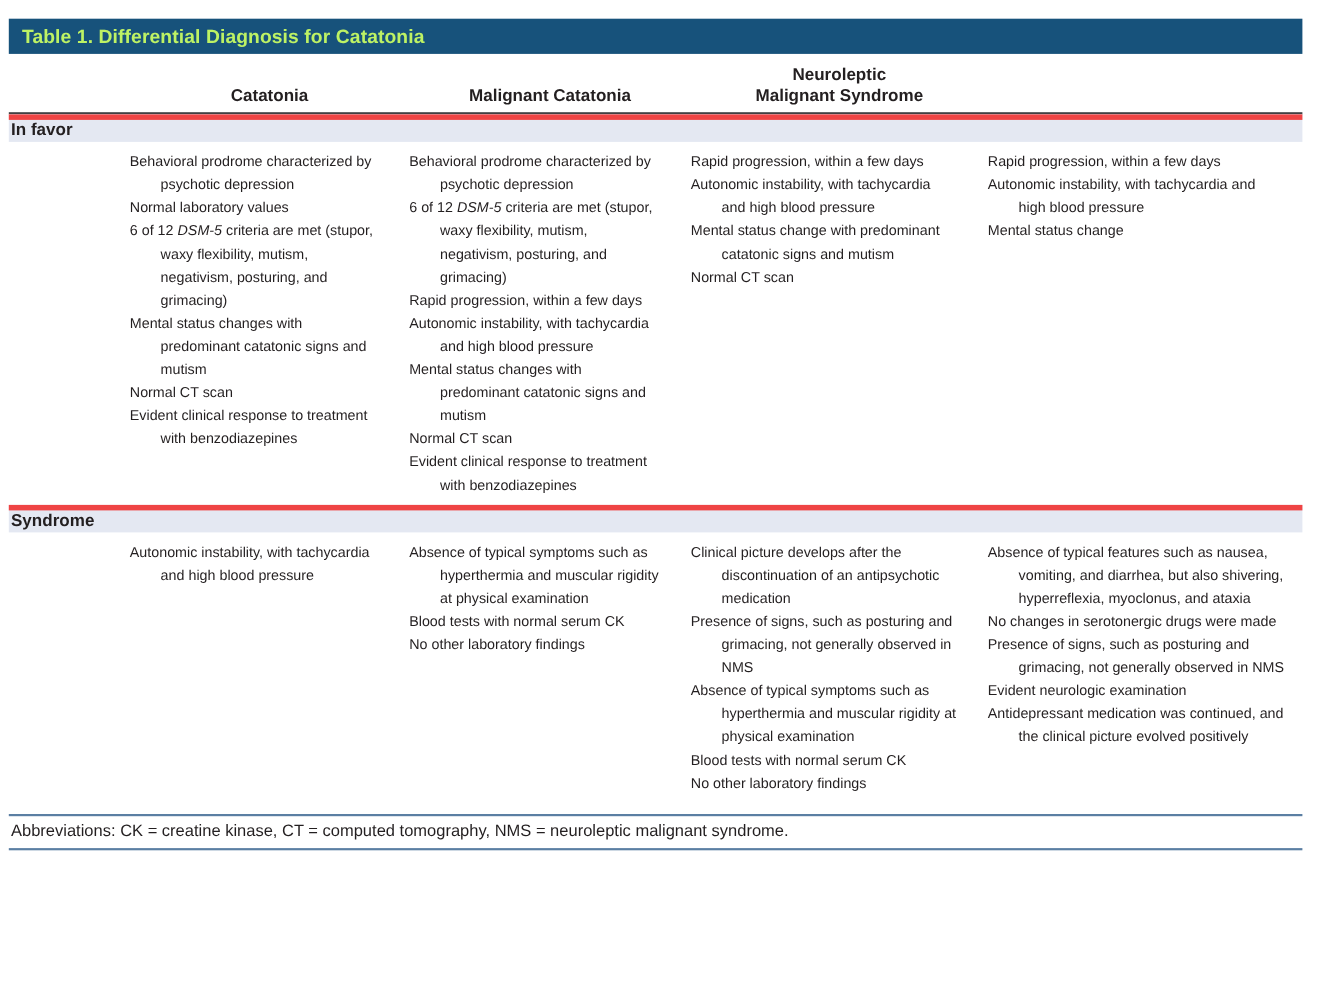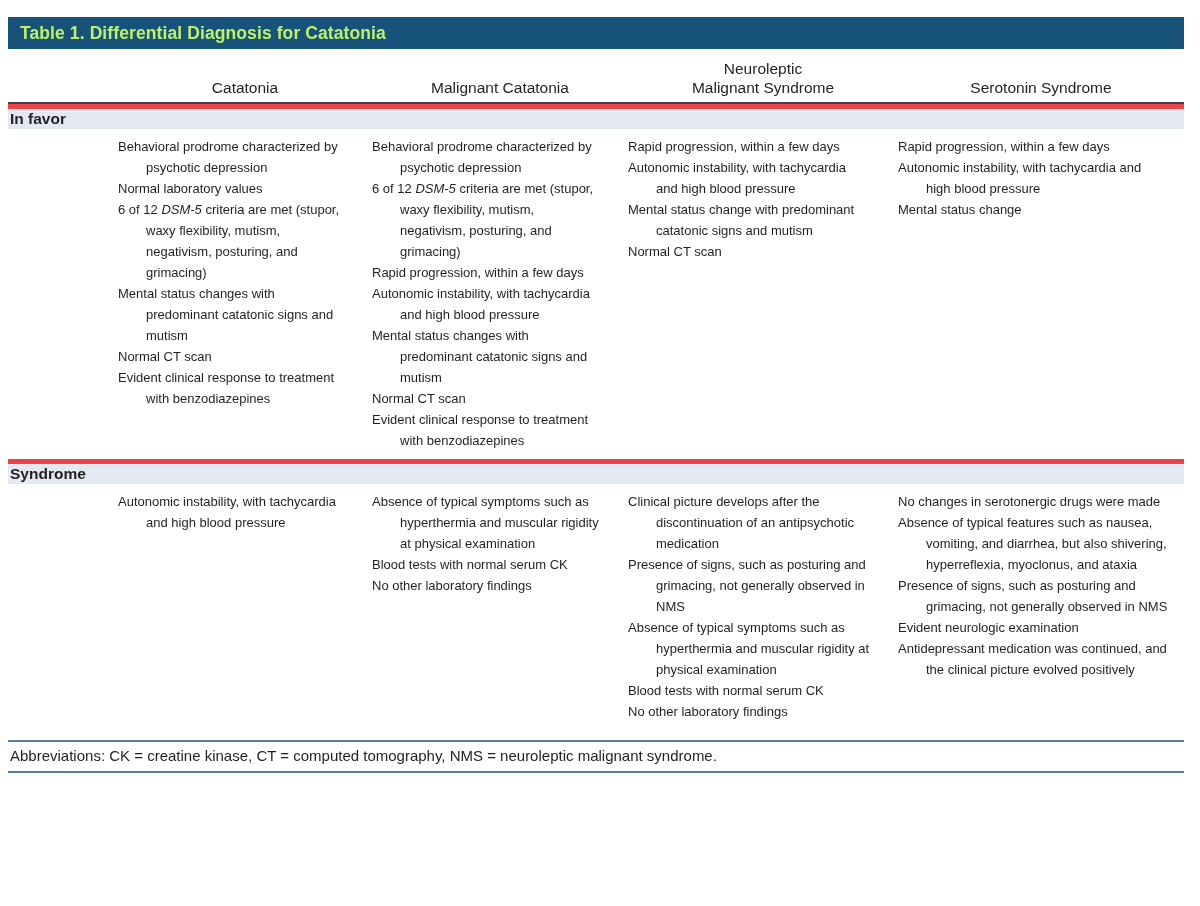--- a/index.html
+++ b/index.html
@@ -27,21 +27,21 @@
   .title-bar .title{
     color:#bef264;font-weight:bold;font-size:17.5px;letter-spacing:.1px;
   }
   .grid{
     display:grid;
     grid-template-columns:110px 254px 256px 270px 286px;
     width:1176px;
   }
   .header-row{margin-top:9px;align-items:end;padding-bottom:5px;min-height:44px;}
   .col-header{
-    text-align:center;font-weight:normal;font-size:15.5px;line-height:19px;
+    text-align:center;font-weight:bold;font-size:15.5px;line-height:19px;
     white-space:pre-line;
   }
   .rule-dark{height:2px;background:var(--rule-dark);width:1176px;}
   .band{
     width:1176px;height:25px;background:var(--band-bg);
     border-top:5px solid #ef4444;
     display:flex;align-items:center;
   }
   .band .band-label{font-weight:bold;font-size:15.5px;padding-left:2px;}
   .cell{padding:7px 0 8px 0;}
@@ -67,21 +67,20 @@
   <div class="title-bar">
     <span class="title">Table 1. Differential Diagnosis for Catatonia</span>
   </div>
 
   <div class="grid header-row">
     <div class="col-header"></div>
     <div class="col-header">Catatonia</div>
     <div class="col-header">Malignant Catatonia</div>
     <div class="col-header">Neuroleptic
 Malignant Syndrome</div>
-    <div class="col-header">Serotonin Syndrome</div>
   </div>
 
   <div class="rule-dark"></div>
 
   <div class="band">
     <span class="band-label">In favor</span>
   </div>
 
   <div class="grid">
     <div></div>
@@ -130,22 +129,22 @@
         <p class="item">No other laboratory findings</p>
       </div>
     <div class="cell pad-c">
         <p class="item">Clinical picture develops after the discontinuation of an antipsychotic medication</p>
         <p class="item">Presence of signs, such as posturing and grimacing, not generally observed in NMS</p>
         <p class="item">Absence of typical symptoms such as hyperthermia and muscular rigidity at physical examination</p>
         <p class="item">Blood tests with normal serum CK</p>
         <p class="item">No other laboratory findings</p>
       </div>
     <div class="cell pad-d">
+        <p class="item">Absence of typical features such as nausea, vomiting, and diarrhea, but also shivering, hyperreflexia, myoclonus, and ataxia</p>
         <p class="item">No changes in serotonergic drugs were made</p>
-        <p class="item">Absence of typical features such as nausea, vomiting, and diarrhea, but also shivering, hyperreflexia, myoclonus, and ataxia</p>
         <p class="item">Presence of signs, such as posturing and grimacing, not generally observed in NMS</p>
         <p class="item">Evident neurologic examination</p>
         <p class="item">Antidepressant medication was continued, and the clinical picture evolved positively</p>
       </div>
   </div>
 
   <div class="rule-blue mt10"></div>
   <div class="footnote-row">
     <span class="footnote">Abbreviations: CK = creatine kinase, CT = computed tomography, NMS = neuroleptic malignant syndrome.</span>
   </div>

